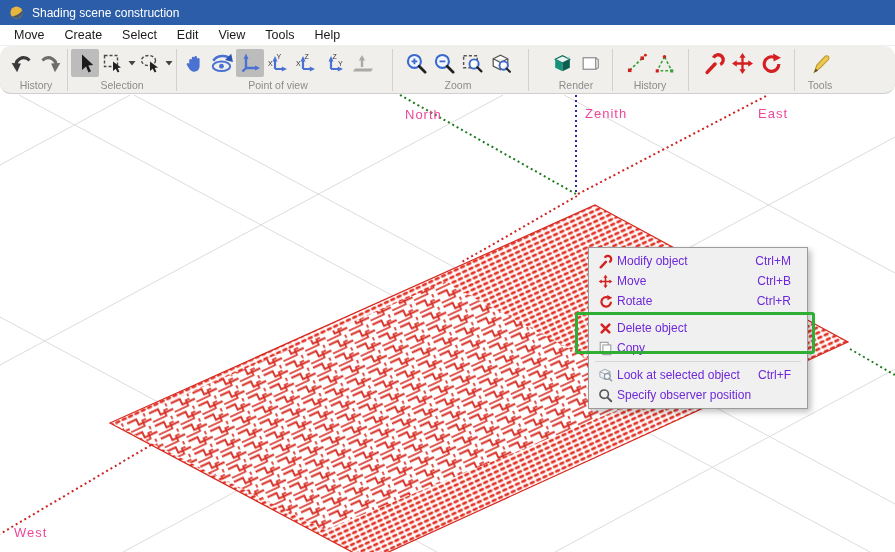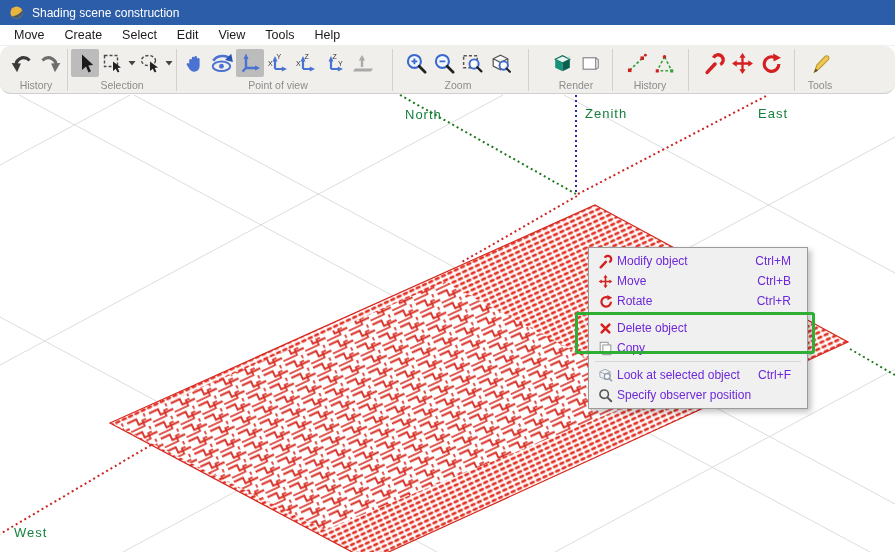--- a/index.html
+++ b/index.html
@@ -21,21 +21,21 @@
   .trow{display:flex;align-items:center;height:30px;}
   .tbtn{width:28px;height:28px;display:flex;align-items:center;justify-content:center;border-radius:2px;}
   .tbtn.pressed{background:#bcbcbc;}
   .tcaret{width:9px;height:28px;display:flex;align-items:center;justify-content:center;}
   .glabel{font-size:10.5px;color:#8c8c8c;margin-top:1px;white-space:nowrap;}
   .tsep{width:1px;height:42px;background:#d2d1cf;margin:3px 3px 0 3px;flex:0 0 auto;}
 
   
   .canvas{position:absolute;left:0;top:94px;width:895px;height:458px;background:#fff;}
   .canvas svg.scene{position:absolute;left:0;top:0;}
-  .axislabel{position:absolute;font-size:13px;color:#15803d;letter-spacing:1px;}
+  .axislabel{position:absolute;font-size:13px;color:#ec4899;letter-spacing:1px;}
 
   
   .ctxmenu{position:absolute;left:588px;top:153px;width:220px;background:#f1f0f0;border:1px solid #9b9b9b;box-shadow:3px 3px 6px rgba(0,0,0,.25);padding:3px 0;font-size:12px;color:#6d28d9;}
   .mrow{display:flex;align-items:center;height:20px;padding:0 4px 0 4px;}
   .mrow.hl{height:26px;background:#b9ddf6;}
   .mico{width:24px;display:flex;align-items:center;justify-content:center;flex:0 0 auto;}
   .mlabel{flex:1;white-space:nowrap;}
   .mshort{padding-right:12px;}
   .msep{height:1px;background:#d6d6d6;margin:3px 6px;}
 

